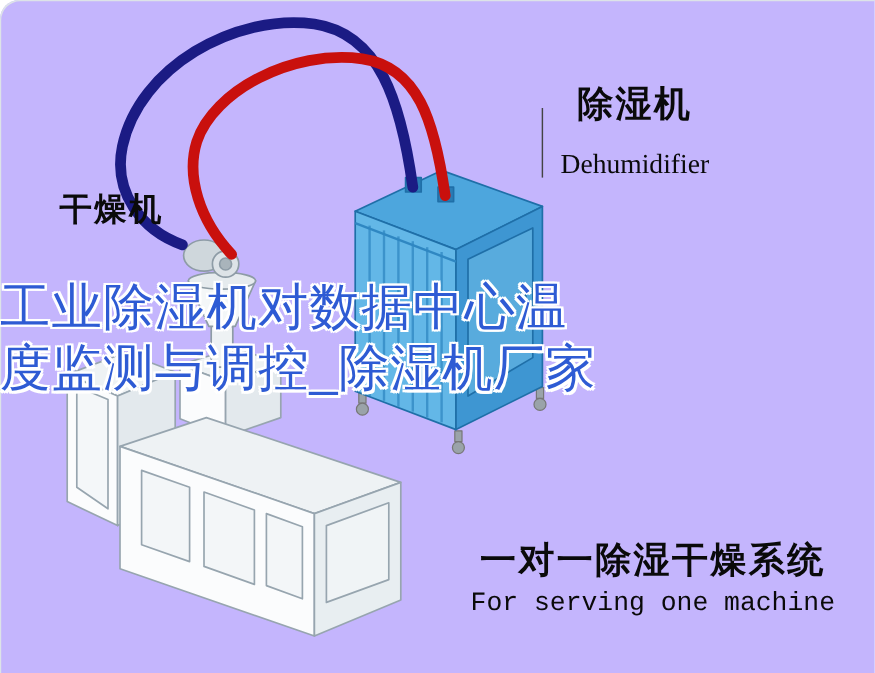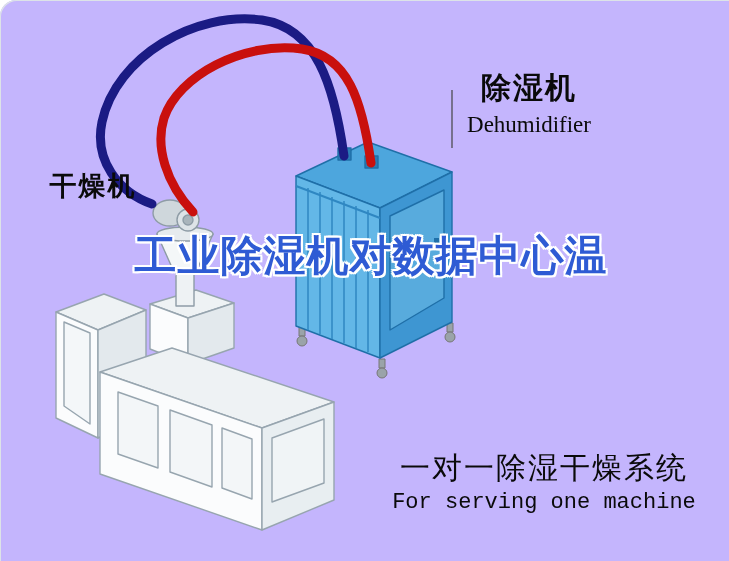--- a/index.html
+++ b/index.html
@@ -30,52 +30,51 @@
   .label .cn {
     font-weight: 700;
     letter-spacing: 2px;
   }
   .label .en {
     font-family: "Liberation Serif", serif;
     font-weight: 400;
   }
   .label-dehumidifier { left: 444px; top: 70px; width: 170px; }
   .label-dehumidifier .cn { font-size: 30px; line-height: 36px; }
-  .label-dehumidifier .en { font-size: 23px; line-height: 28px; margin-top: 5px; }
+  .label-dehumidifier .en { font-size: 23px; line-height: 28px; margin-top: 17px; }
 
-  .label-hopper { left: 28px; top: 158px; width: 130px; margin-top: 12px; }
+  .label-hopper { left: 28px; top: 158px; width: 130px; }
   .label-hopper .cn { font-size: 27px; line-height: 32px; }
   .label-hopper .en { font-size: 22px; line-height: 26px; margin-top: 3px; }
 
   .watermark {
     position: absolute;
     left: 0;
     right: 0;
     top: 230px;
-    text-align: center;
-    font-weight: 700;
+    text-align: left;
+    font-weight: 400;
     font-size: 42px;
     line-height: 1.22;
     letter-spacing: 1px;
     color: var(--watermark-blue, #2e5bd4);
     text-shadow:
       -2px 0 0 #fff, 2px 0 0 #fff, 0 -2px 0 #fff, 0 2px 0 #fff,
       -2px -2px 0 #fff, 2px 2px 0 #fff, -2px 2px 0 #fff, 2px -2px 0 #fff;
-    margin-left: 13px;
   }
 
   .caption {
     position: absolute;
     left: 392px;
     top: 450px;
     width: 304px;
     text-align: center;
     color: #0a0a0a;
   }
-  .caption .cn { font-size: 30px; font-weight: 400; letter-spacing: 2px; line-height: 36px; }
+  .caption .cn { font-size: 30px; font-weight: 700; letter-spacing: 2px; line-height: 36px; }
   .caption .en { font-family: Liberation Mono, monospace; font-size: 22px; line-height: 26px; margin-top: 4px; }
 </style>
 </head>
 <body>
 
 <div class="stage">
 
   <svg class="art" width="729" height="561" viewBox="0 0 729 561">
 
     <g stroke="#97a5af" stroke-width="1.4" stroke-linejoin="round">
@@ -156,20 +155,21 @@
     <div class="cn">除湿机</div>
     <div class="en">Dehumidifier</div>
   </div>
 
   <div class="label label-hopper">
     <div class="cn">干燥机</div>
   </div>
 
   <div class="watermark">
     <div>工业除湿机对数据中心温</div>
+    <div>度监测与调控_除湿机厂家</div>
   </div>
 
   <div class="caption">
     <div class="cn">一对一除湿干燥系统</div>
     <div class="en">For serving one machine</div>
   </div>
 
 </div>
 
 </body></html>

